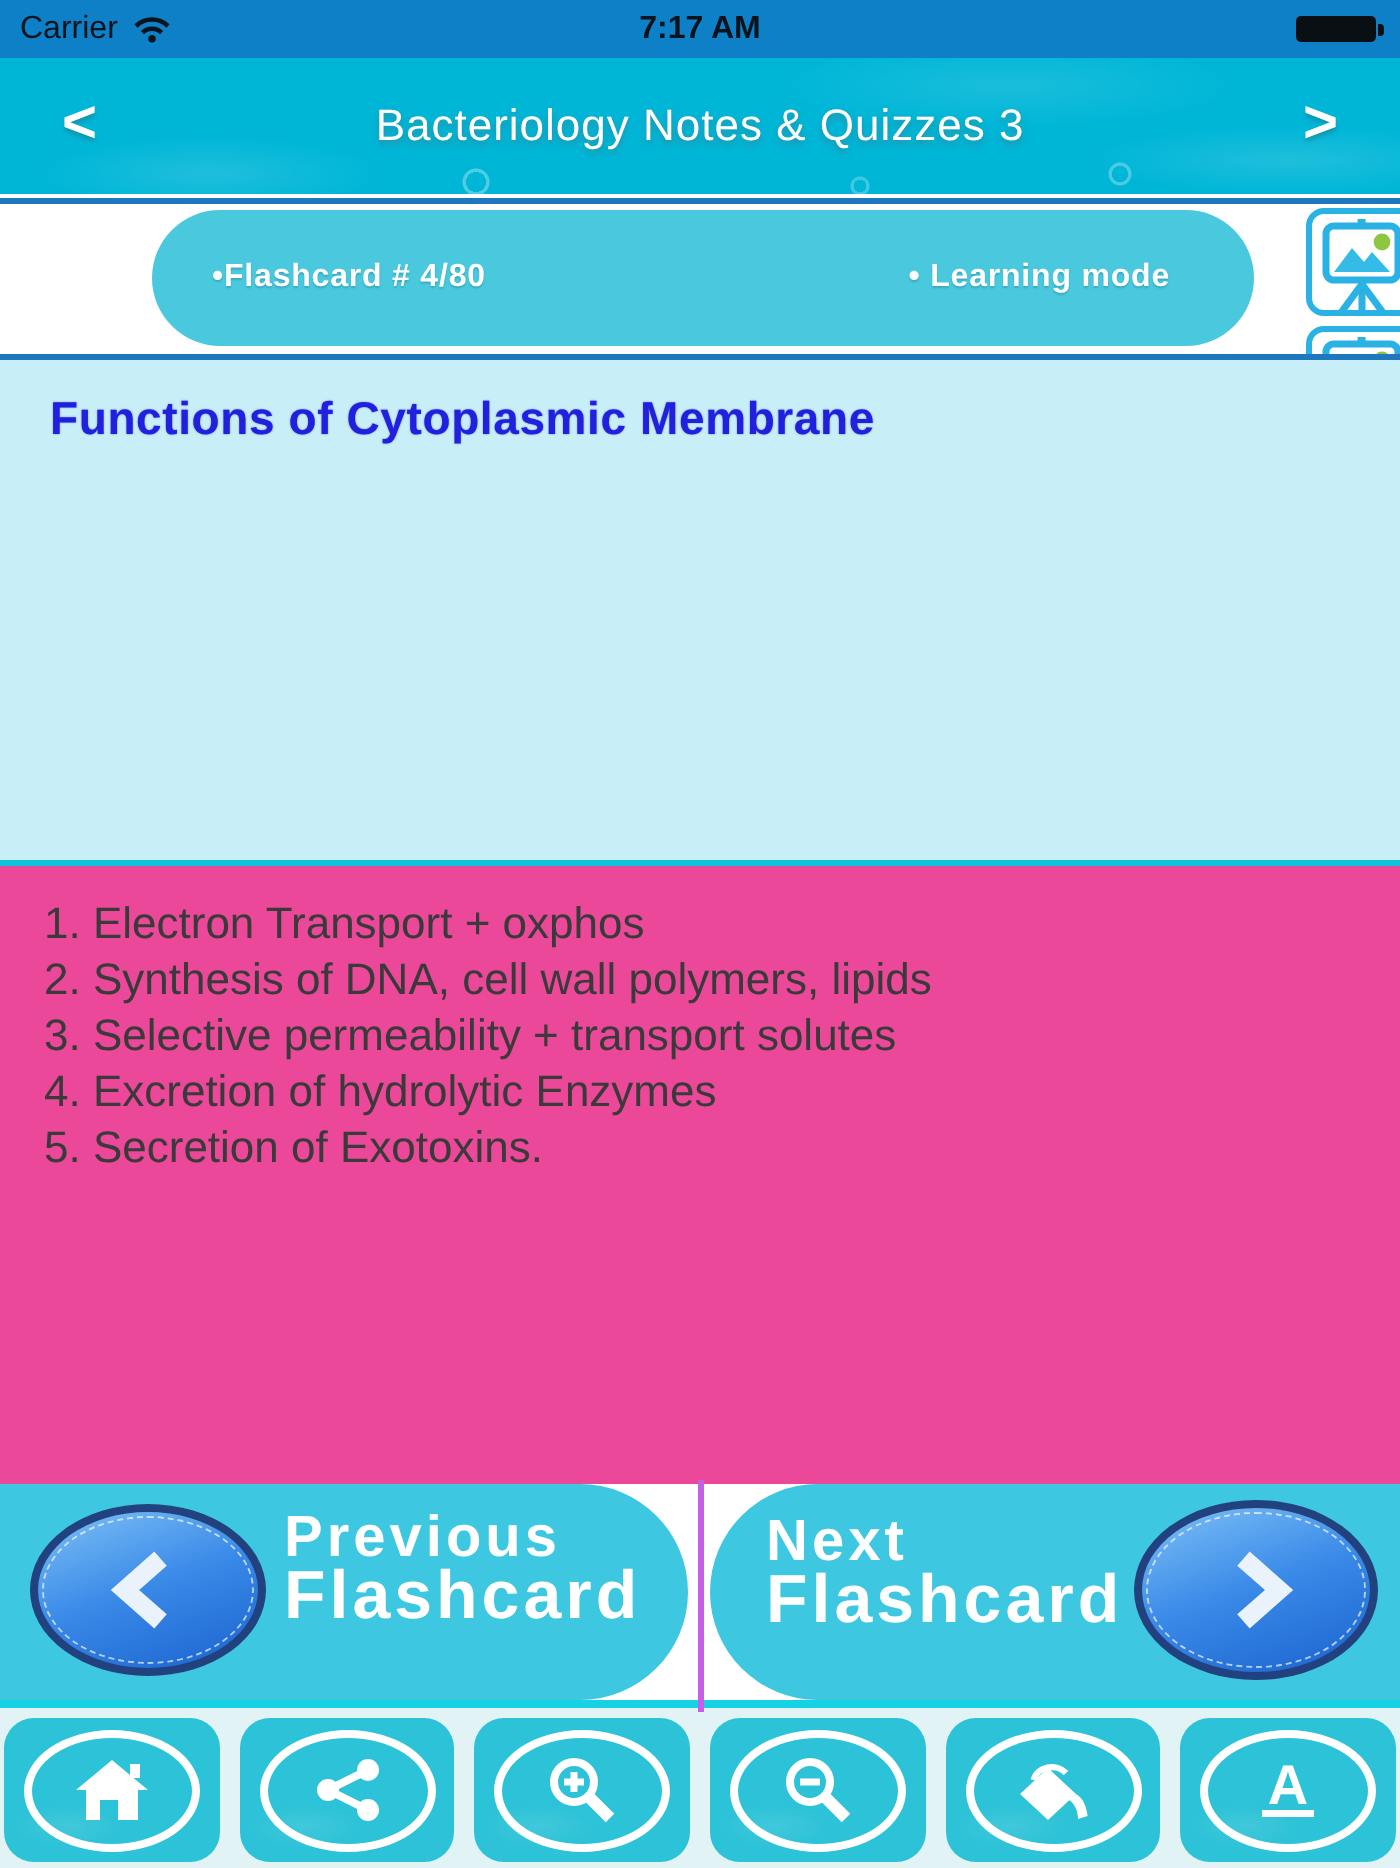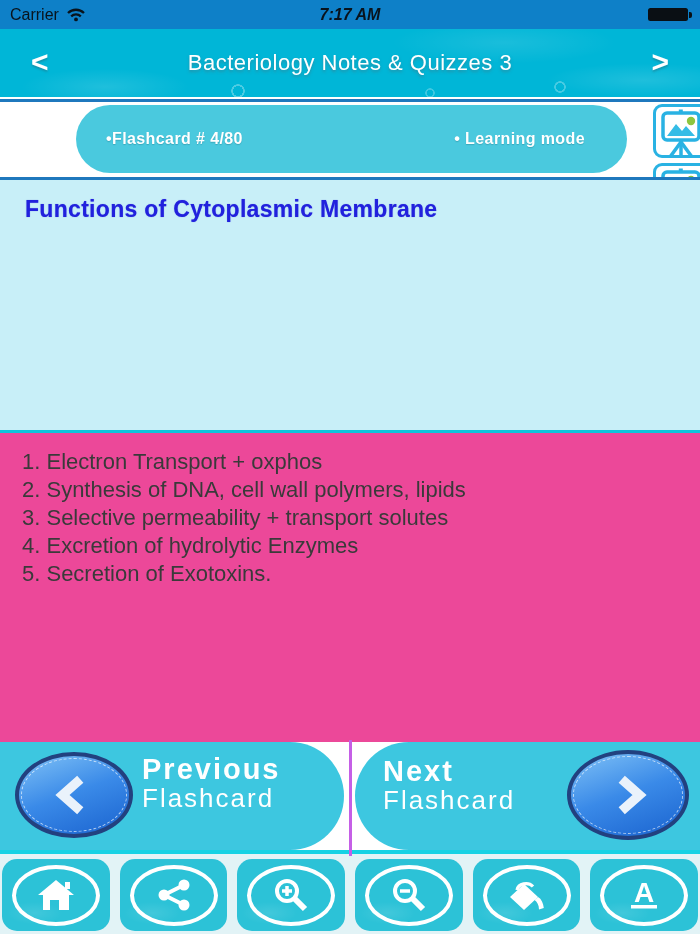--- a/index.html
+++ b/index.html
@@ -9,21 +9,21 @@
     background:#fff;overflow:hidden;
     font-family:"Liberation Sans",sans-serif;
   }
   
   .status-bar{
     position:absolute;top:0;left:0;width:700px;height:29px;
     background:#0e80c8;color:#09131c;
     display:flex;align-items:center;
   }
   .sb-left{position:absolute;left:10px;top:0;height:29px;display:flex;align-items:center;gap:7px;font-size:16px;}
-  .sb-time{position:absolute;left:0;width:100%;text-align:center;font-size:16px;font-weight:700;font-style:italic;}
+  .sb-time{position:absolute;left:0;width:100%;text-align:center;font-size:16px;font-weight:700;}
   .battery{position:absolute;right:12px;top:8px;width:40px;height:13px;background:#0a0f14;border-radius:2.5px;}
   .battery .nub{position:absolute;right:-4px;top:3.5px;width:3.5px;height:6px;background:#0a0f14;border-radius:0 2px 2px 0;}
   
   .nav-bar{
     position:absolute;top:29px;left:0;width:700px;height:68px;
     background:
       radial-gradient(circle 7px at 238px 62px, transparent 5px, rgba(255,255,255,.30) 5px 6.5px, transparent 7px),
       radial-gradient(circle 6px at 560px 58px, transparent 4px, rgba(255,255,255,.28) 4px 5.5px, transparent 6px),
       radial-gradient(circle 5px at 430px 64px, transparent 3.2px, rgba(255,255,255,.25) 3.2px 4.5px, transparent 5px),
       radial-gradient(ellipse 120px 26px at 15% 85%, rgba(255,255,255,.12), transparent 70%),
@@ -90,21 +90,21 @@
   .nav-circle::after{
     content:"";position:absolute;inset:2px;border-radius:50%;
     border:1.5px dashed rgba(255,255,255,.65);
   }
   .prev-btn .nav-circle{left:15px;top:10px;width:118px;height:86px;}
   .next-btn .nav-circle{right:11px;top:8px;width:122px;height:90px;}
   .btn-text{position:absolute;color:#fff;}
   .prev-btn .btn-text{left:142px;top:12px;}
   .next-btn .btn-text{left:28px;top:14px;}
   .btn-line1{font-size:29px;font-weight:700;letter-spacing:2px;line-height:31px;}
-  .btn-line2{font-size:26px;font-weight:400;letter-spacing:2px;line-height:27px;}
+  .btn-line2{font-size:34px;font-weight:700;letter-spacing:2px;line-height:27px;}
   .magenta-divider{position:absolute;left:349px;top:740px;width:3px;height:116px;background:#c55fe6;z-index:6;}
   
   .toolbar{
     position:absolute;top:850px;left:0;width:700px;height:84px;
     background:#e2f3f6;border-top:4px solid #16d2e4;
     display:flex;gap:10px;padding:5px 2px 0 2px;
   }
   .tool-btn{
     flex:1;height:72px;background:#2cc2d7;border-radius:15px;cursor:pointer;
     display:flex;align-items:center;justify-content:center;

